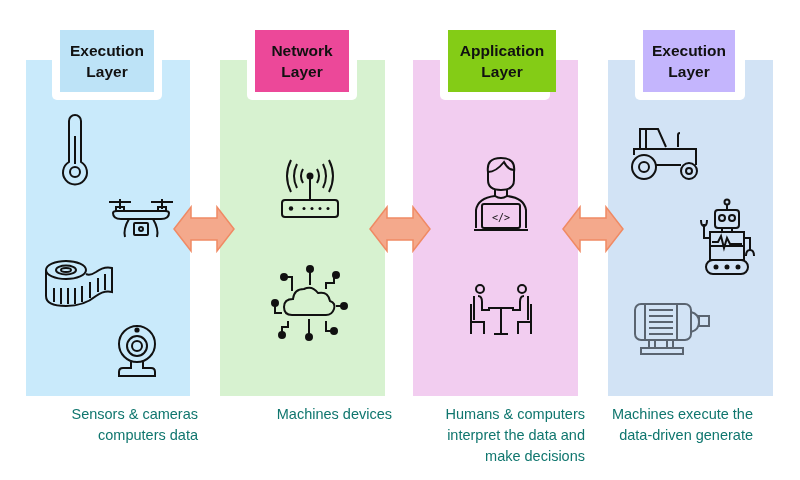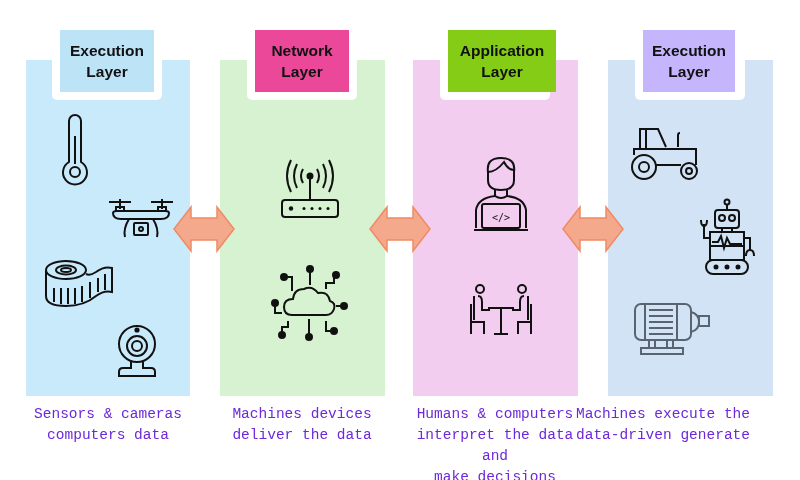--- a/index.html
+++ b/index.html
@@ -1,20 +1,20 @@
 <!DOCTYPE html>
 <html><head>
 <meta charset="utf-8">
 <style>
   html, body { margin:0; padding:0; background:#ffffff; }
   body { width:800px; height:480px; position:relative; overflow:hidden; font-family:"Liberation Sans", "DejaVu Sans", sans-serif; }
   .col { position:absolute; top:60px; height:336px; }
   .notch { position:absolute; top:-2px; height:42px; background:#ffffff; border-radius:0 0 5px 5px; }
   .title { position:absolute; top:30px; height:62px; display:flex; align-items:center; justify-content:center; text-align:center; font-weight:bold; font-size:15.5px; line-height:21px; color:#111; }
-  .caption { position:absolute; top:404px; width:180px; text-align:center; font-size:14.5px; line-height:21px; color:#6d28d9;font-family:Liberation Mono, monospace; }
+  .caption { position:absolute; top:404px; width:180px; text-align:right; font-size:14.5px; line-height:21px; color:#0f766e; }
   .icon { position:absolute; }
   .icon svg { display:block; overflow:visible; }
   .arrow { position:absolute; width:62px; height:48px; top:205px; }
 </style>
 </head>
 <body>
 
 <div class="col" style="left:26px;width:164px;background:#c9eafb;">
   <div class="notch" style="left:26px;width:110px;"></div>
 </div>
@@ -234,21 +234,20 @@
       <path d="M1 24 L18 2 V13 H44 V2 L61 24 L44 46 V35 H18 V46 Z" fill="#f4a98c" stroke="#f08a64" stroke-width="1.5"></path>
     </svg>
 </div>
 
 <div class="caption" style="left:18px;">
   <span>Sensors &amp; cameras</span><br>
   <span>computers data</span>
 </div>
 <div class="caption" style="left:212px;">
   <span>Machines devices</span><br>
-  <span>deliver the data</span>
 </div>
 <div class="caption" style="left:405px;">
   <span>Humans &amp; computers</span><br>
   <span>interpret the data and</span><br>
   <span>make decisions</span>
 </div>
 <div class="caption" style="left:573px;">
   <span>Machines execute the</span><br>
   <span>data-driven generate</span>
 </div>

